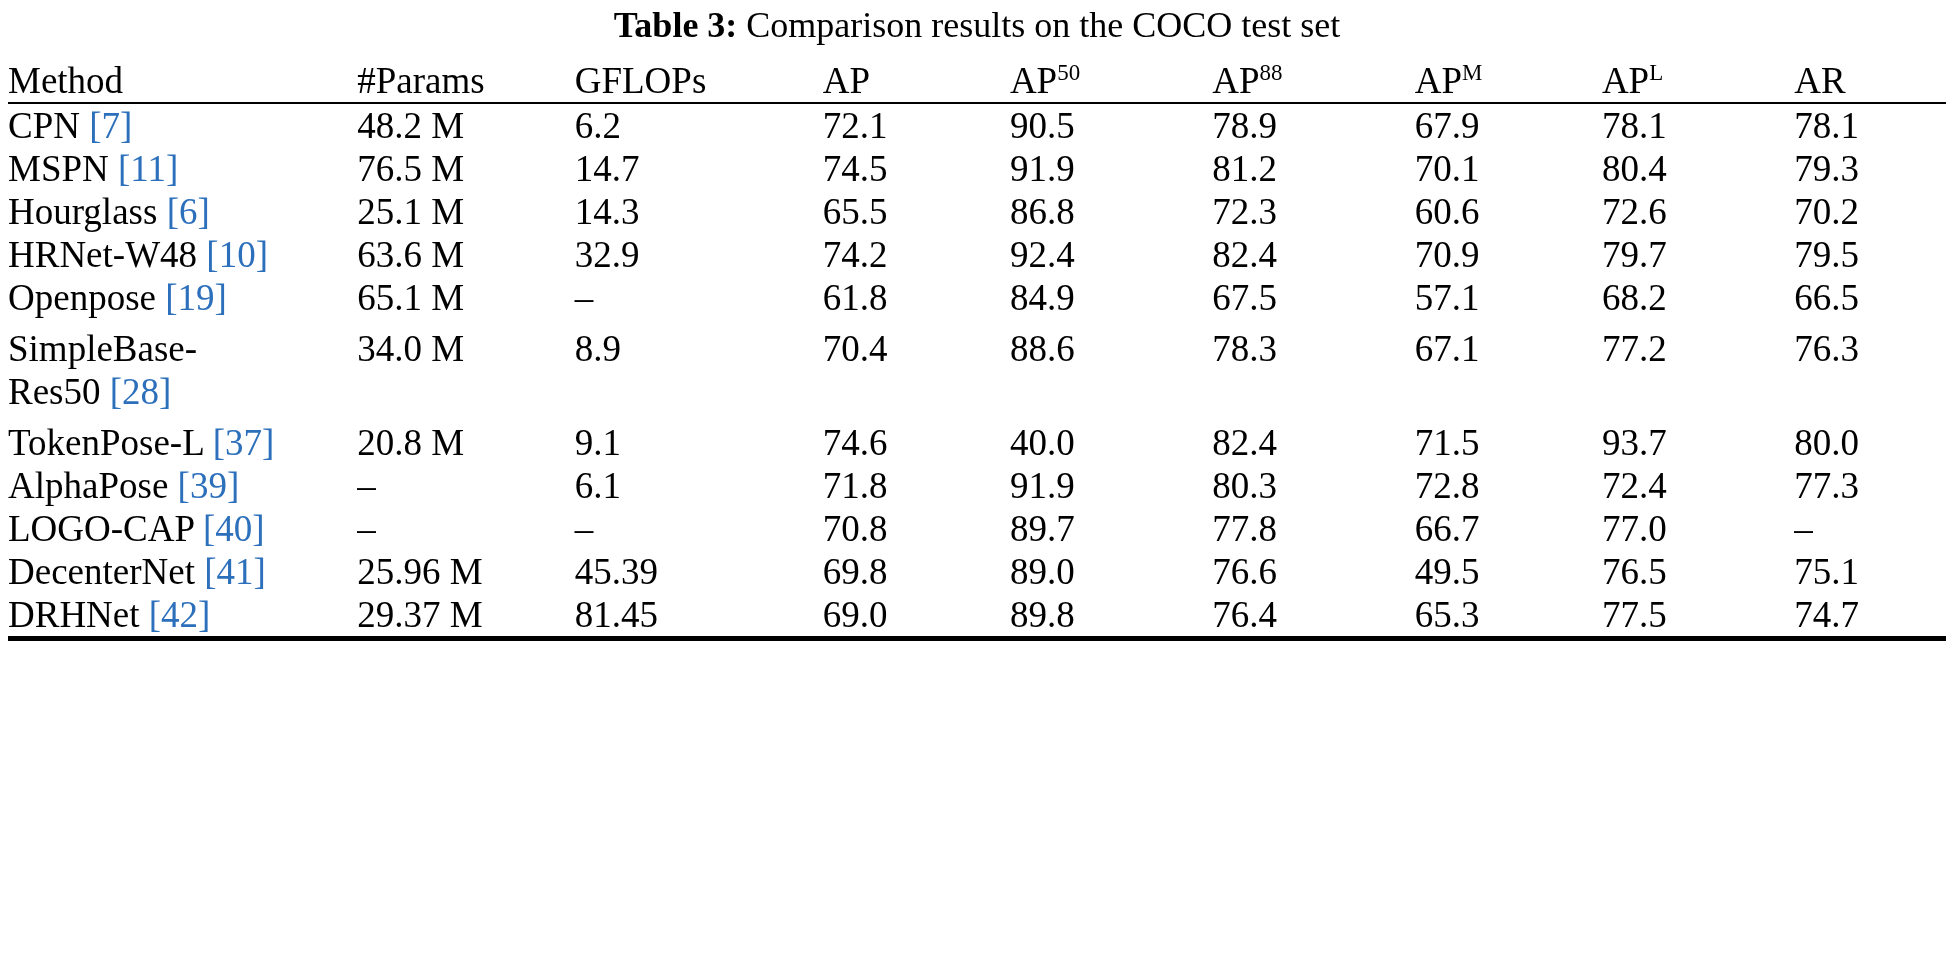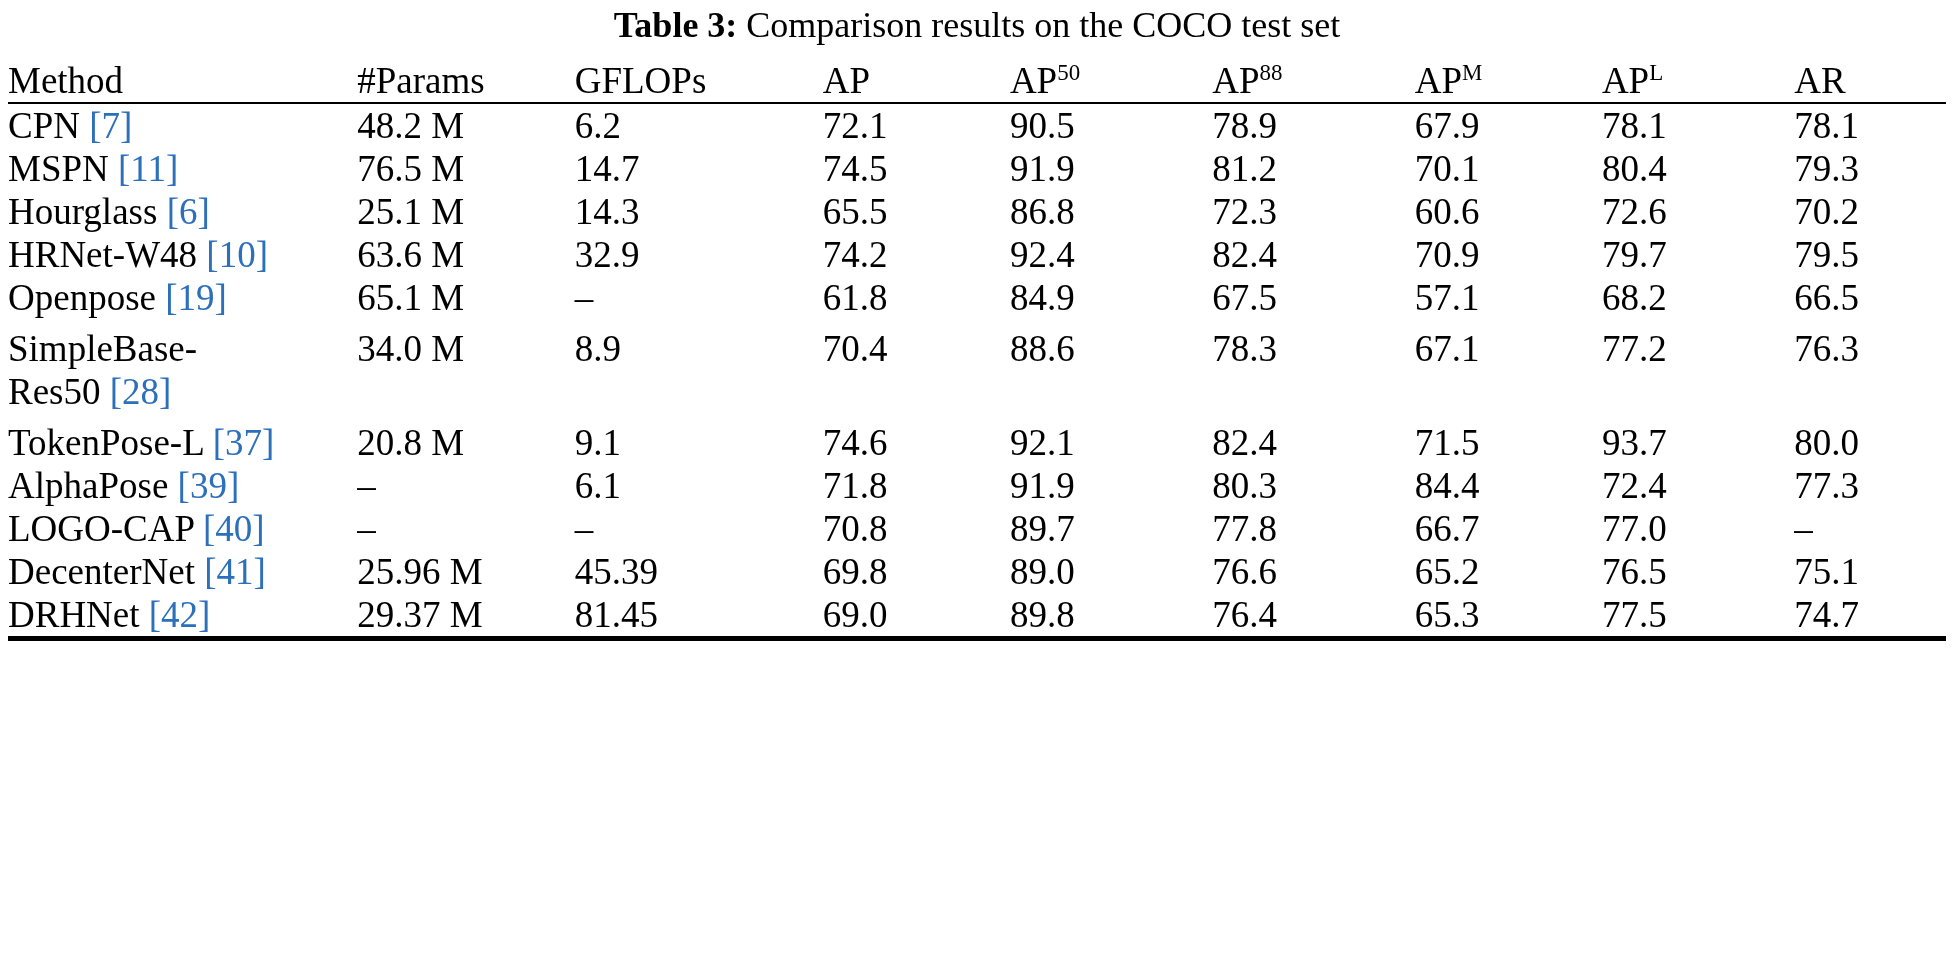--- a/index.html
+++ b/index.html
@@ -205,34 +205,34 @@
           <td class="numcell"><span>78.3</span></td>
           <td class="numcell"><span>67.1</span></td>
           <td class="numcell"><span>77.2</span></td>
           <td class="ar-cell"><span>76.3</span></td>
         </tr>
         <tr class="body-row">
           <td><span>TokenPose-L </span><span class="ref">[37]</span></td>
           <td class="numcell"><span>20.8 M</span></td>
           <td class="numcell"><span>9.1</span></td>
           <td class="numcell"><span>74.6</span></td>
-          <td class="numcell"><span>92.1</span></td>
+          <td class="numcell"><span>40.0</span></td>
           <td class="numcell"><span>82.4</span></td>
           <td class="numcell"><span>71.5</span></td>
           <td class="numcell"><span>93.7</span></td>
           <td class="ar-cell"><span>80.0</span></td>
         </tr>
         <tr class="body-row">
           <td><span>AlphaPose </span><span class="ref">[39]</span></td>
           <td class="numcell"><span>–</span></td>
           <td class="numcell"><span>6.1</span></td>
           <td class="numcell"><span>71.8</span></td>
           <td class="numcell"><span>91.9</span></td>
           <td class="numcell"><span>80.3</span></td>
-          <td class="numcell"><span>84.4</span></td>
+          <td class="numcell"><span>72.8</span></td>
           <td class="numcell"><span>72.4</span></td>
           <td class="ar-cell"><span>77.3</span></td>
         </tr>
         <tr class="body-row">
           <td><span>LOGO-CAP </span><span class="ref">[40]</span></td>
           <td class="numcell"><span>–</span></td>
           <td class="numcell"><span>–</span></td>
           <td class="numcell"><span>70.8</span></td>
           <td class="numcell"><span>89.7</span></td>
           <td class="numcell"><span>77.8</span></td>
@@ -240,21 +240,21 @@
           <td class="numcell"><span>77.0</span></td>
           <td class="ar-cell"><span>–</span></td>
         </tr>
         <tr class="body-row">
           <td><span>DecenterNet </span><span class="ref">[41]</span></td>
           <td class="numcell"><span>25.96 M</span></td>
           <td class="numcell"><span>45.39</span></td>
           <td class="numcell"><span>69.8</span></td>
           <td class="numcell"><span>89.0</span></td>
           <td class="numcell"><span>76.6</span></td>
-          <td class="numcell"><span>65.2</span></td>
+          <td class="numcell"><span>49.5</span></td>
           <td class="numcell"><span>76.5</span></td>
           <td class="ar-cell"><span>75.1</span></td>
         </tr>
         <tr class="body-row">
           <td><span>DRHNet </span><span class="ref">[42]</span></td>
           <td class="numcell"><span>29.37 M</span></td>
           <td class="numcell"><span>81.45</span></td>
           <td class="numcell"><span>69.0</span></td>
           <td class="numcell"><span>89.8</span></td>
           <td class="numcell"><span>76.4</span></td>

